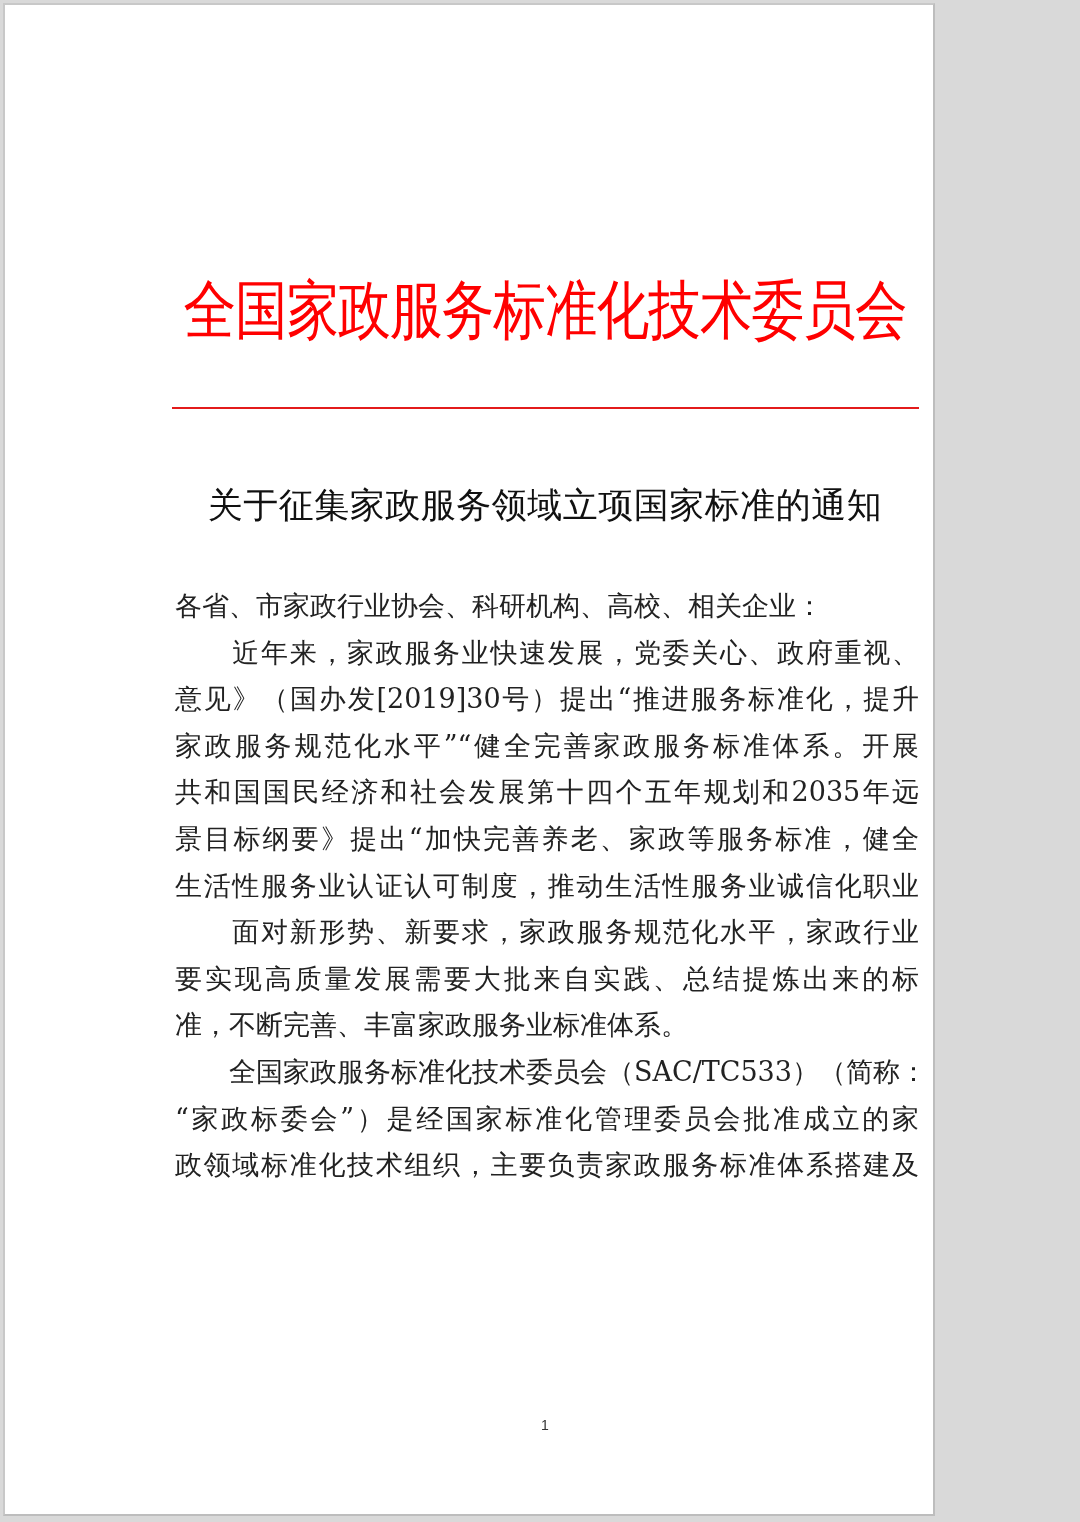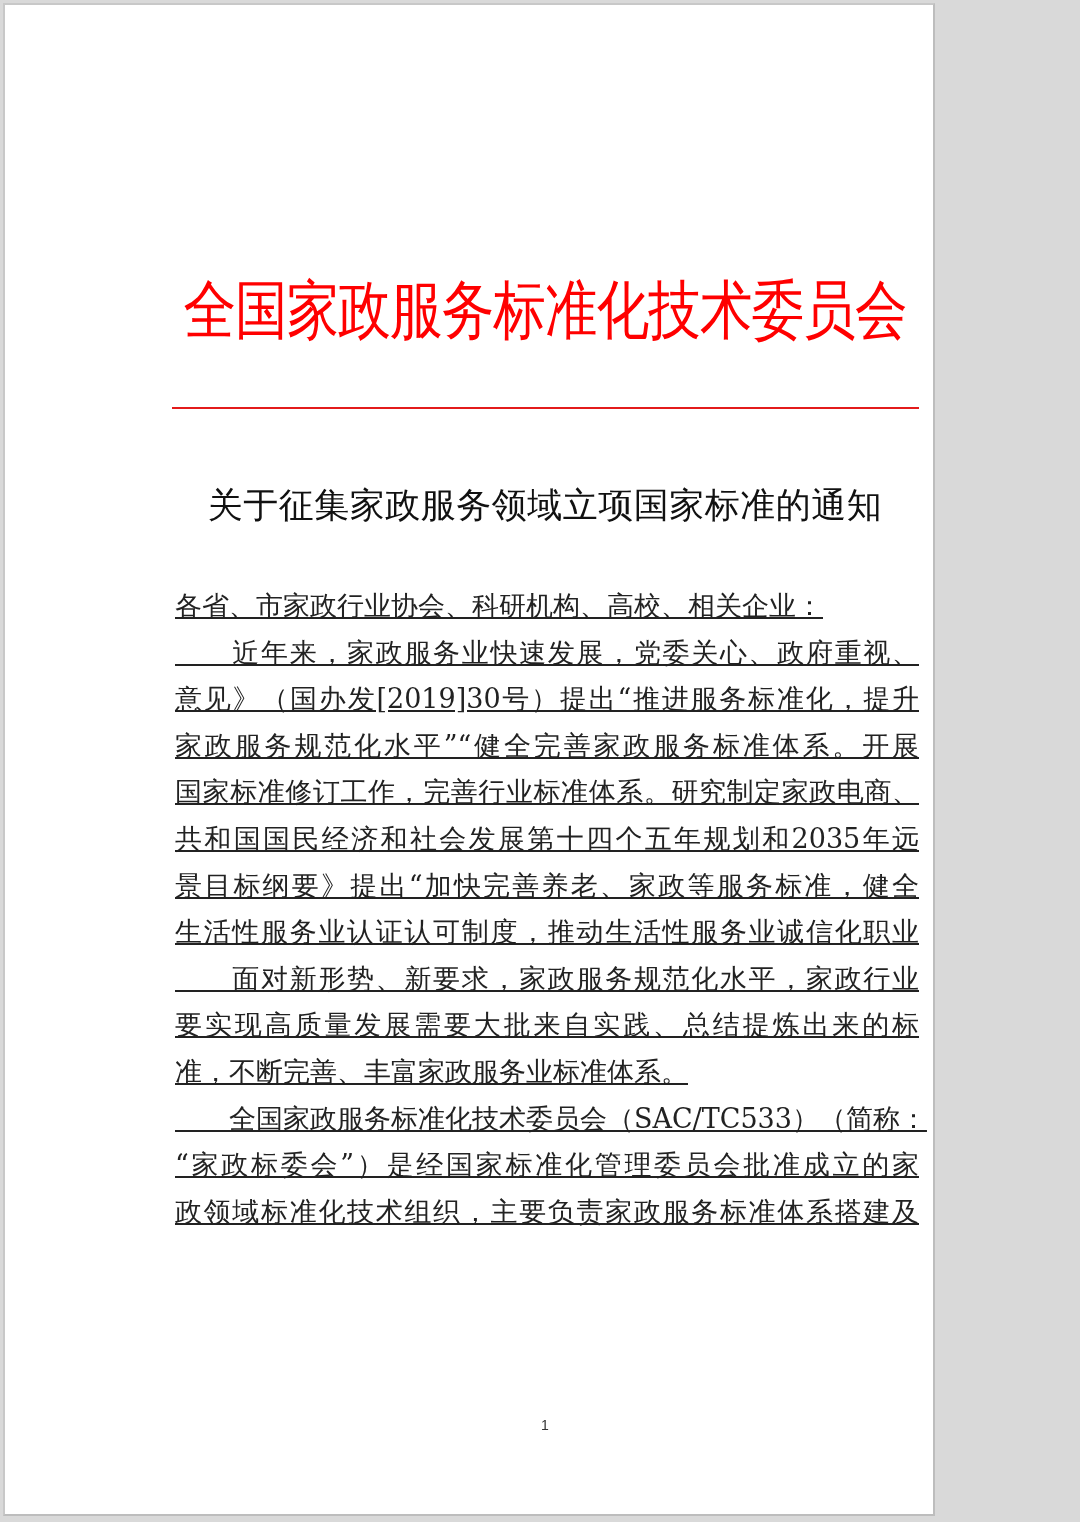--- a/index.html
+++ b/index.html
@@ -71,21 +71,20 @@
       font-family: "DejaVu Serif", serif;
       font-size: 27px;
       line-height: 46.6px;
     }
     .line {
       display: block;
       white-space: nowrap;
       text-align: justify;
       text-align-last: justify;
       height: 46.6px;
-      text-decoration: underline;
     }
     .line.last {
       text-align-last: left;
     }
     .page-number {
       position: absolute;
       left: 0;
       width: 1080px;
       top: 1410px;
       text-align: center;
@@ -101,21 +100,20 @@
 <div class="page">
   <div class="letterhead">全国家政服务标准化技术委员会</div>
   <div class="red-rule"></div>
   <div class="doc-title">关于征集家政服务领域立项国家标准的通知</div>
 
   <div class="body-text">
     <span class="line last">各省、市家政行业协会、科研机构、高校、相关企业：</span>
     <span class="line">　　近年来，家政服务业快速发展，党委关心、政府重视、</span>
     <span class="line">意见》（国办发[2019]30号）提出“推进服务标准化，提升</span>
     <span class="line">家政服务规范化水平”“健全完善家政服务标准体系。开展</span>
-    <span class="line">国家标准修订工作，完善行业标准体系。研究制定家政电商、</span>
     <span class="line">共和国国民经济和社会发展第十四个五年规划和2035年远</span>
     <span class="line">景目标纲要》提出“加快完善养老、家政等服务标准，健全</span>
     <span class="line">生活性服务业认证认可制度，推动生活性服务业诚信化职业</span>
     <span class="line">　　面对新形势、新要求，家政服务规范化水平，家政行业</span>
     <span class="line">要实现高质量发展需要大批来自实践、总结提炼出来的标</span>
     <span class="line last">准，不断完善、丰富家政服务业标准体系。</span>
     <span class="line">　　全国家政服务标准化技术委员会（SAC/TC533）（简称：</span>
     <span class="line">“家政标委会”）是经国家标准化管理委员会批准成立的家</span>
     <span class="line">政领域标准化技术组织，主要负责家政服务标准体系搭建及</span>
   </div>

